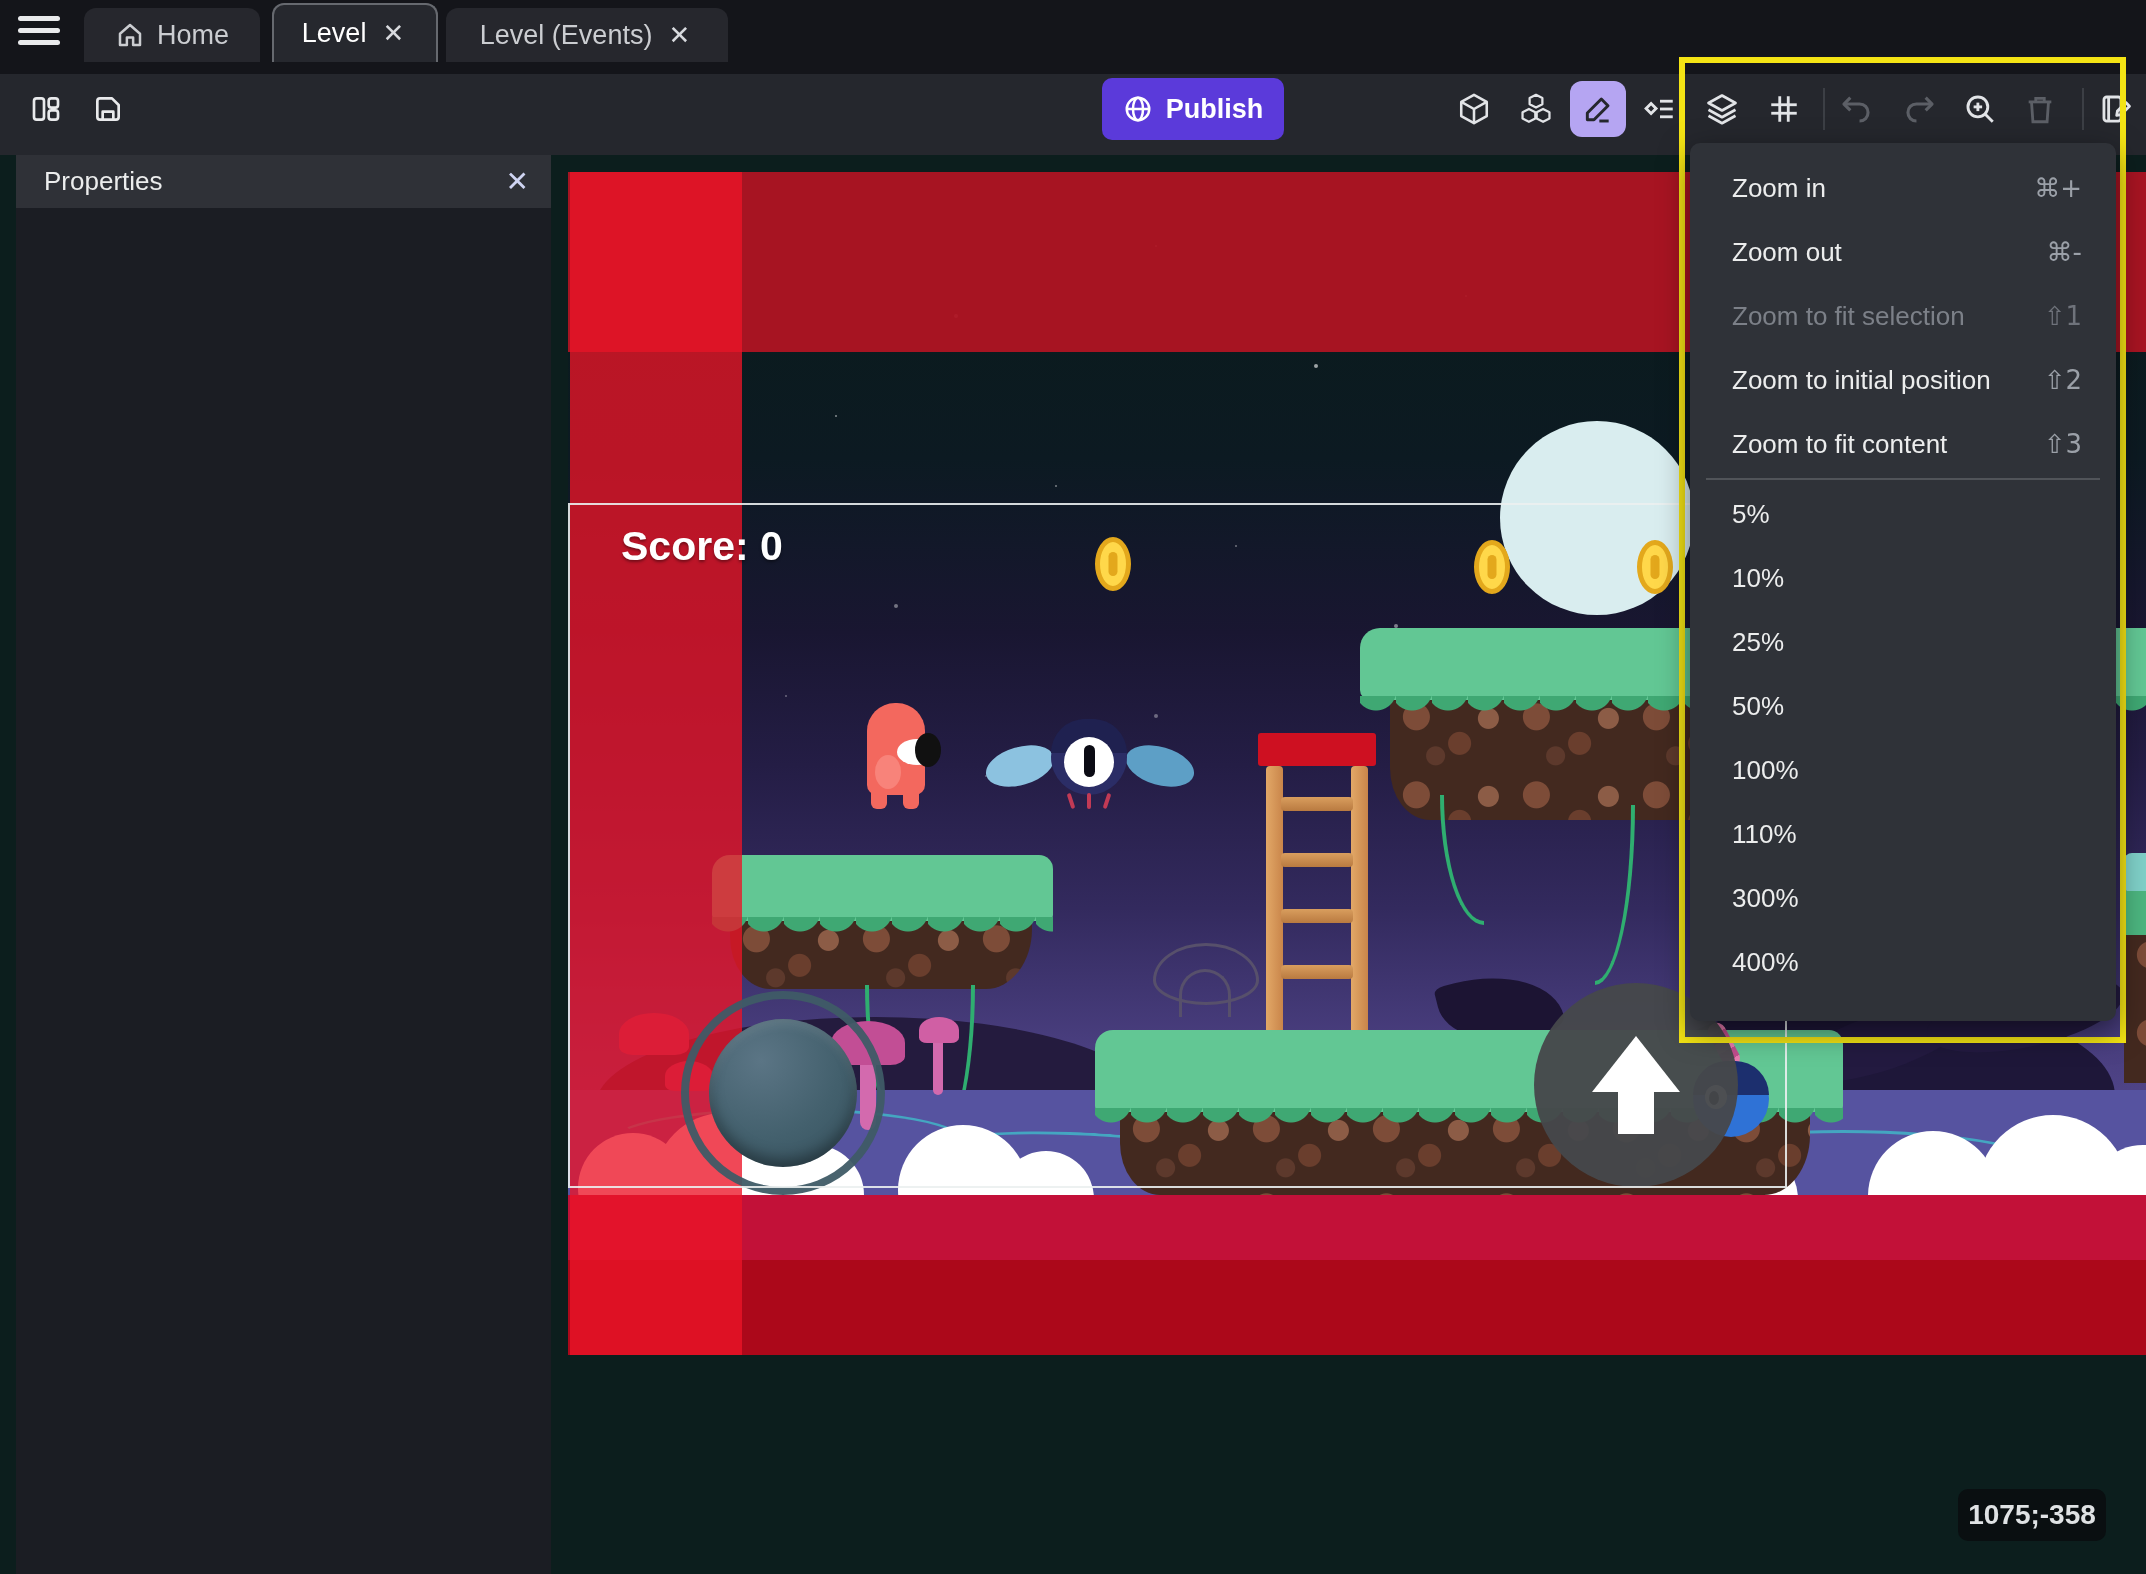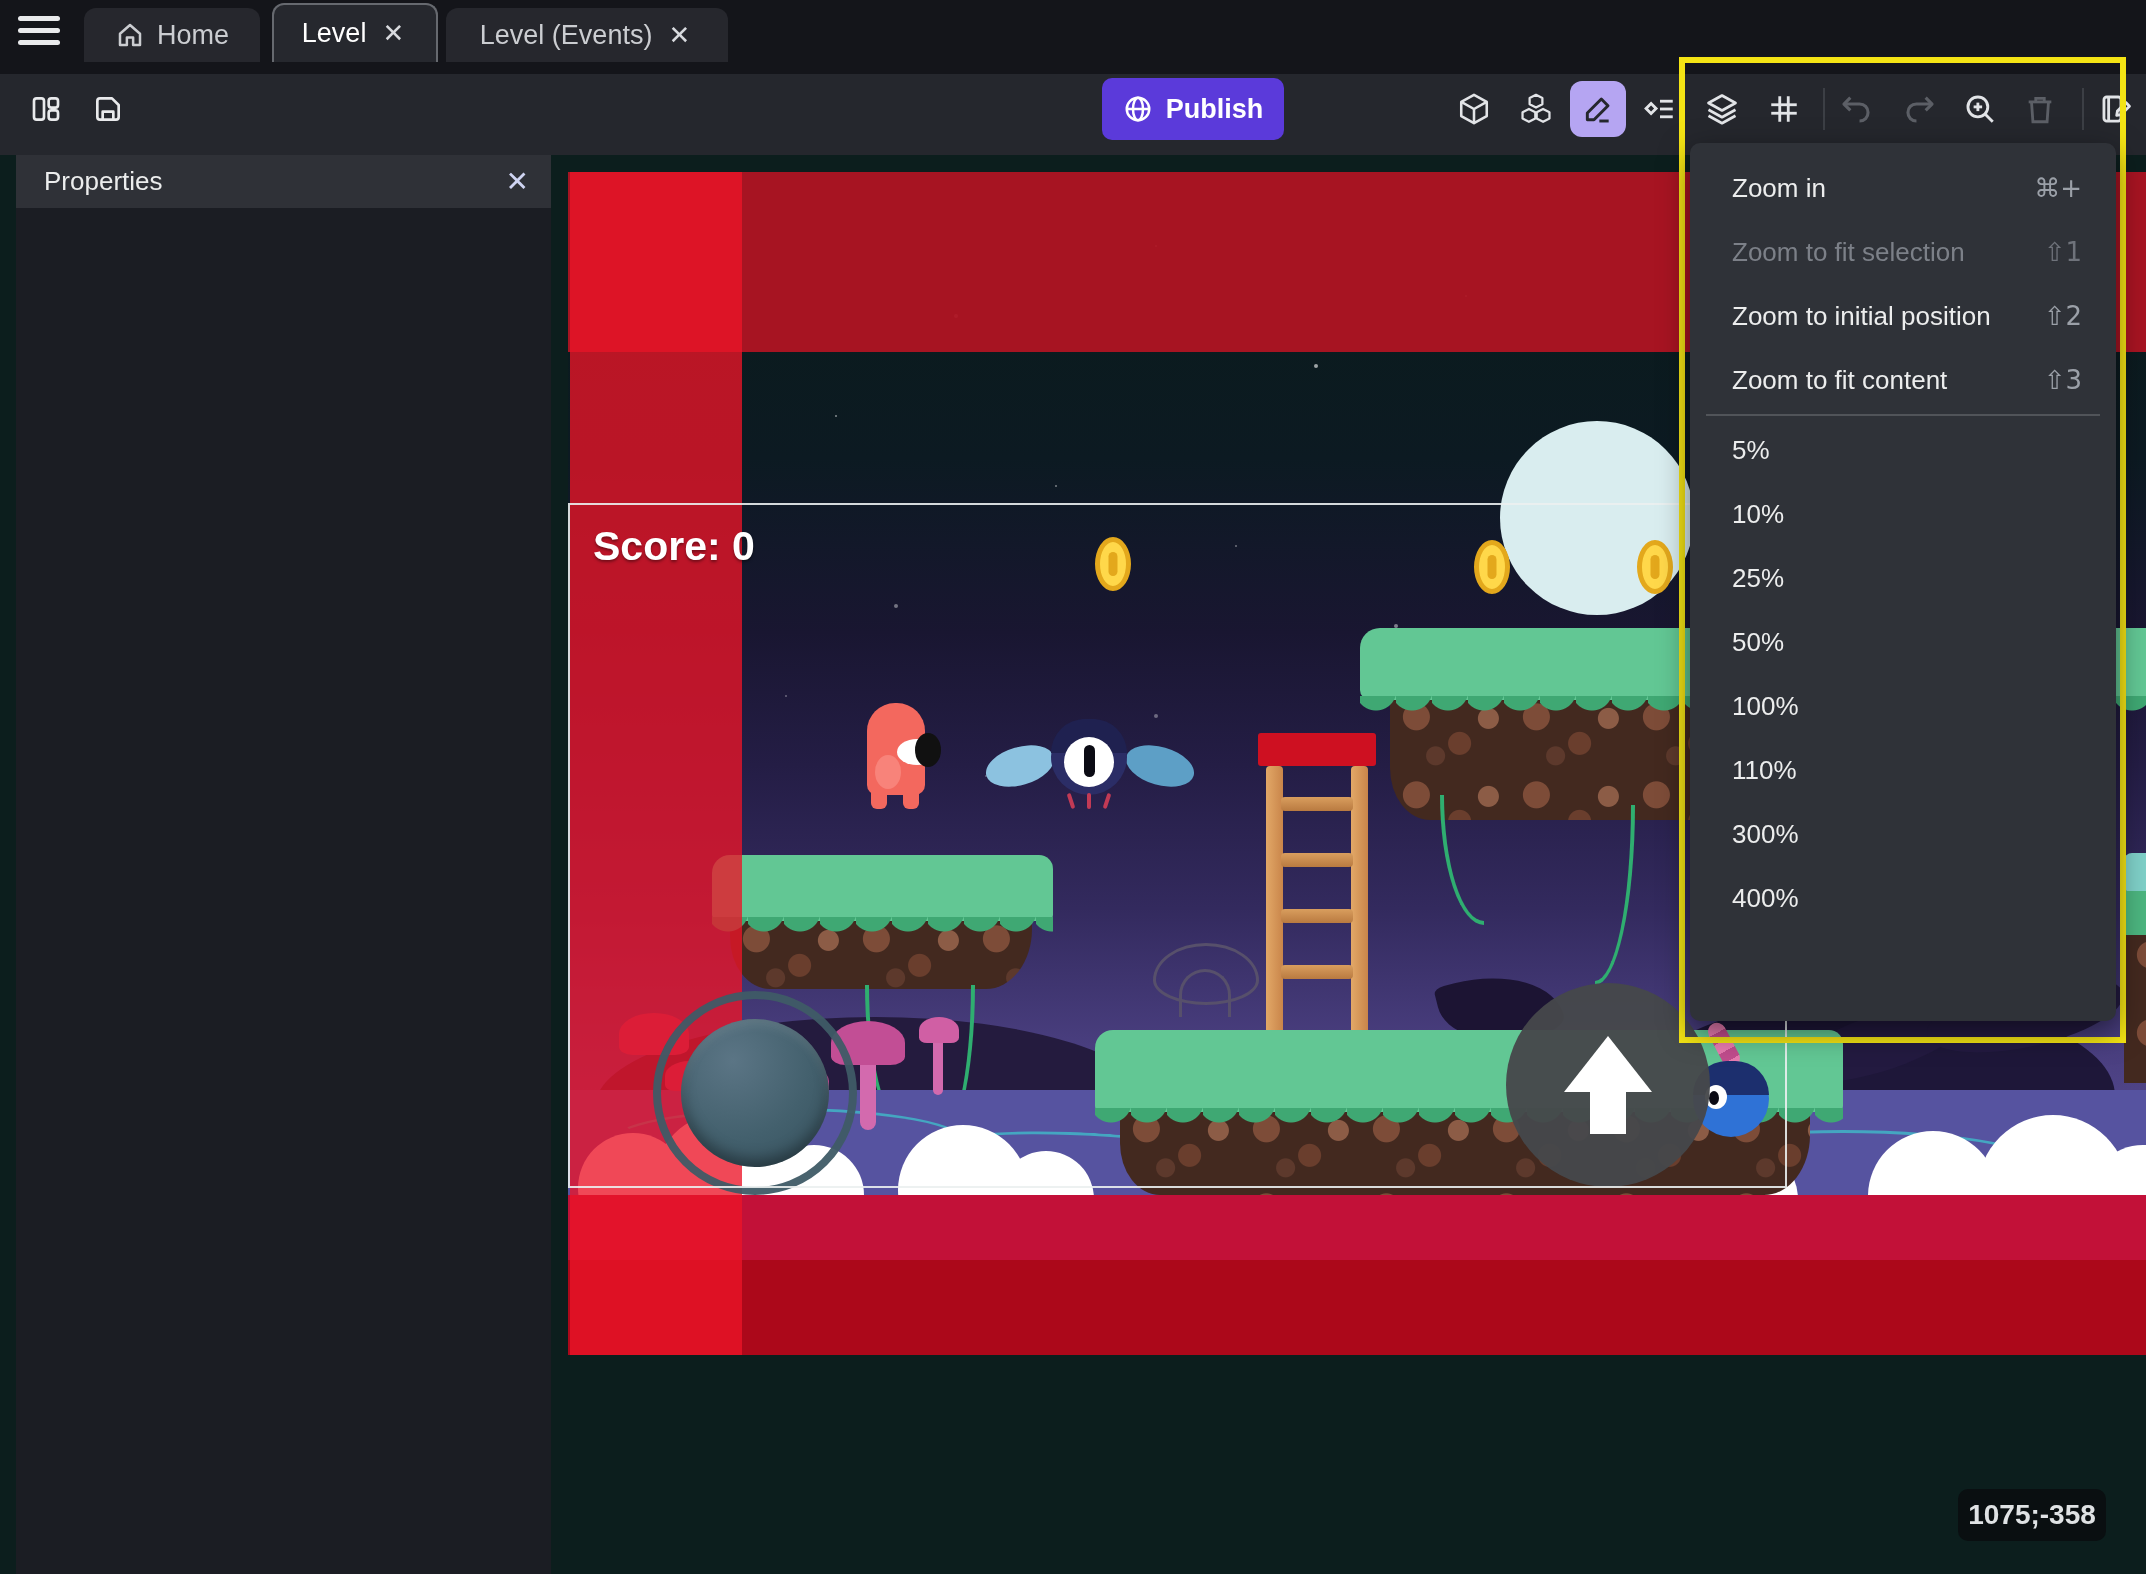--- a/index.html
+++ b/index.html
@@ -74,21 +74,21 @@
   .coin:after { content:""; position:absolute; left:50%; top:50%; transform:translate(-50%,-50%);
     width:9px; height:24px; border-radius:5px; background:#e3a81c; }
 
   .hill { position:absolute; z-index:5; border-radius:100% 100% 0 0; }
   #water { position:absolute; left:33px; top:935px; width:1578px; height:105px; background:#5653a0; z-index:6; overflow:hidden; }
   .wline { position:absolute; border:3px solid transparent; border-top-color:#3fc2cc; border-radius:50%; opacity:.75; }
   #clouds { position:absolute; left:33px; top:940px; width:1578px; height:100px; z-index:7; overflow:hidden; }
   .cl { position:absolute; background:#fff; border-radius:50%; }
 
   .overlay { position:absolute; z-index:12; }
-  .ctrl { position:absolute; z-index:13; }
+  .ctrl { position:absolute; z-index:13;margin-left:28px; }
   #vframe { position:absolute; left:33px; top:348px; width:1219px; height:685px; border:2px solid rgba(235,240,240,.9); z-index:14; }
 
   #score { position:absolute; left:58px; top:368px; z-index:13; color:#fff; font-size:41px; font-weight:bold;
     text-shadow:0 2px 3px rgba(0,0,0,.4); }
 
   
   #joy-ring { left:118px; top:836px; width:204px; height:204px; border-radius:50%; border:8px solid rgba(63,91,102,.95); }
   #joy-knob { left:146px; top:864px; width:148px; height:148px; border-radius:50%;
     background:radial-gradient(circle at 35% 28%,#5b7585,#43606d 55%,#35505c 100%);
     box-shadow:inset 0 -8px 14px rgba(0,0,0,.35), inset 0 6px 10px rgba(255,255,255,.12); }
@@ -414,20 +414,24 @@
 
 <div id="coord-badge">1075;-358</div>
 
 <div id="ymark"></div>
 <div id="zoom-menu">
   <div id="zoom-actions">
       <div class="menu-item">
         <span>Zoom in</span>
         <span class="sc">⌘+</span>
       </div>
+      <div class="menu-item">
+        <span>Zoom out</span>
+        <span class="sc">⌘-</span>
+      </div>
       <div class="menu-item disabled">
         <span>Zoom to fit selection</span>
         <span class="sc">⇧1</span>
       </div>
       <div class="menu-item">
         <span>Zoom to initial position</span>
         <span class="sc">⇧2</span>
       </div>
       <div class="menu-item">
         <span>Zoom to fit content</span>

